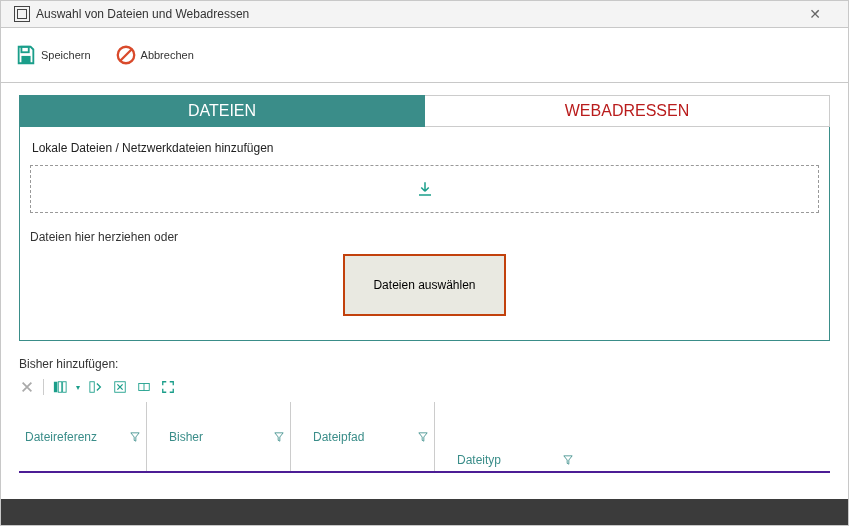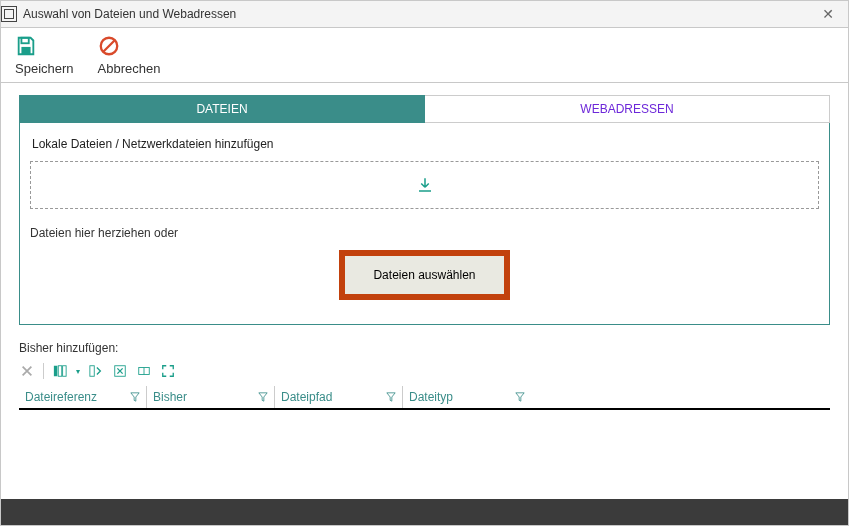--- a/index.html
+++ b/index.html
@@ -1,43 +1,43 @@
 <!DOCTYPE html>
 <html><head>
 <meta charset="utf-8">
 <style>
   html,body{margin:0;padding:0;font-family:"Segoe UI",Tahoma,sans-serif;font-size:12px;color:#333;background:#fff;}
   body{width:849px;height:526px;display:flex;flex-direction:column;box-sizing:border-box;}
-  .titlebar{height:28px;border:1px solid #c8c8c8;background:#f4f4f4;display:flex;align-items:center;padding:0 0;box-sizing:border-box;}
+  .titlebar{height:28px;border:1px solid #c8c8c8;background:#f4f4f4;display:flex;align-items:center;padding:0 13px;box-sizing:border-box;}
   .titlebar .app-icon{width:16px;height:16px;border:1.5px solid #444;box-sizing:border-box;display:flex;align-items:center;justify-content:center;margin-right:6px;}
   .titlebar .app-icon::after{content:"";display:block;width:8px;height:8px;border:1.5px solid #444;}
   .titlebar .title{flex:1;font-size:12px;color:#333;}
   .titlebar .close{width:40px;text-align:center;color:#666;font-size:14px;cursor:pointer;}
   .toolbar{height:54px;border-left:1px solid #c8c8c8;border-right:1px solid #c8c8c8;display:flex;align-items:center;padding:0 14px;box-sizing:border-box;gap:24px;background:#fff;}
-  .tool-btn{display:flex;flex-direction:column;align-items:flex-start;cursor:pointer;font-size:13px;color:#333;gap:4px;}
+  .tool-btn{display:flex;flex-direction:row;align-items:center;cursor:pointer;font-size:11px;color:#333;gap:4px;}
   .tool-btn svg{width:22px;height:22px;}
   .content{flex:1;border:1px solid #c8c8c8;border-bottom:none;padding:0;display:flex;flex-direction:column;}
   .tabs{display:flex;margin:0 18px;margin-top:12px;}
-  .tab{flex:1;text-align:center;padding:6px 0;font-size:12px;cursor:pointer;border:1px solid #3a8d89;box-sizing:border-box;}
+  .tab{flex:1;text-align:center;padding:6px 0;font-size:16px;cursor:pointer;border:1px solid #3a8d89;box-sizing:border-box;}
   .tab.active{background:#3a8d89;color:#fff;border-color:#3a8d89;}
-  .tab.inactive{background:#fff;color:#6d28d9;border-color:#ccc;border-left:none;}
+  .tab.inactive{background:#fff;color:#b91c1c;border-color:#ccc;border-left:none;}
   .panel{margin:0 18px;border:1px solid #3a8d89;border-top:none;padding:10px;display:flex;flex-direction:column;}
   .panel-title{font-size:12px;color:#222;margin:4px 2px 10px 2px;}
   .dropzone{border:1px dashed #999;height:46px;display:flex;align-items:center;justify-content:center;}
   .dropzone svg{width:18px;height:18px;stroke:#1a9e8a;fill:none;}
   .drop-hint{margin-top:17px;font-size:12px;}
-  .choose-btn{display:block;margin:10px auto 14px auto;padding:12px 28px;font-size:12px;border:6px solid #c2410c;background:#e9e9e1;cursor:pointer;}
+  .choose-btn{display:block;margin:10px auto 14px auto;padding:22px 28px;font-size:12px;border:2px solid #c2410c;background:#e9e9e1;cursor:pointer;}
   .added-label{margin:16px 18px 4px 18px;font-size:12px;}
   .grid-toolbar{margin:0 18px;display:flex;align-items:center;gap:8px;padding:4px 0;border-bottom:1px solid transparent;}
   .grid-toolbar .tb-icon{width:16px;height:16px;display:flex;align-items:center;justify-content:center;color:#3a8d89;cursor:pointer;}
   .grid-toolbar .tb-icon.muted{color:#aaa;}
   .grid-toolbar .sep{width:1px;height:16px;background:#ccc;}
-  .grid-header{margin:2px 18px 0 18px;display:flex;border-bottom:2px solid #000000;}
+  .grid-header{margin:2px 18px 0 18px;display:flex;border-bottom:2px solid #4c1d95;gap:16px;}
   .gh-cell{flex:0 0 128px;display:flex;align-items:center;justify-content:space-between;padding:4px 6px;color:#3a8d89;font-size:12px;border-right:1px solid #ccc;box-sizing:border-box;}
-  .gh-cell:last-child{border-right:none;}
+  .gh-cell:last-child{border-right:none;margin-top:47px;}
   .filter-icon{width:10px;height:10px;}
   .spacer{flex:1;}
   .bottombar{height:26px;background:#3b3b3b;border:1px solid #c8c8c8;border-top:none;}
 </style>
 </head>
 <body>
 
 <div class="titlebar">
   <div class="app-icon"></div>
   <div class="title">Auswahl von Dateien und Webadressen</div>

